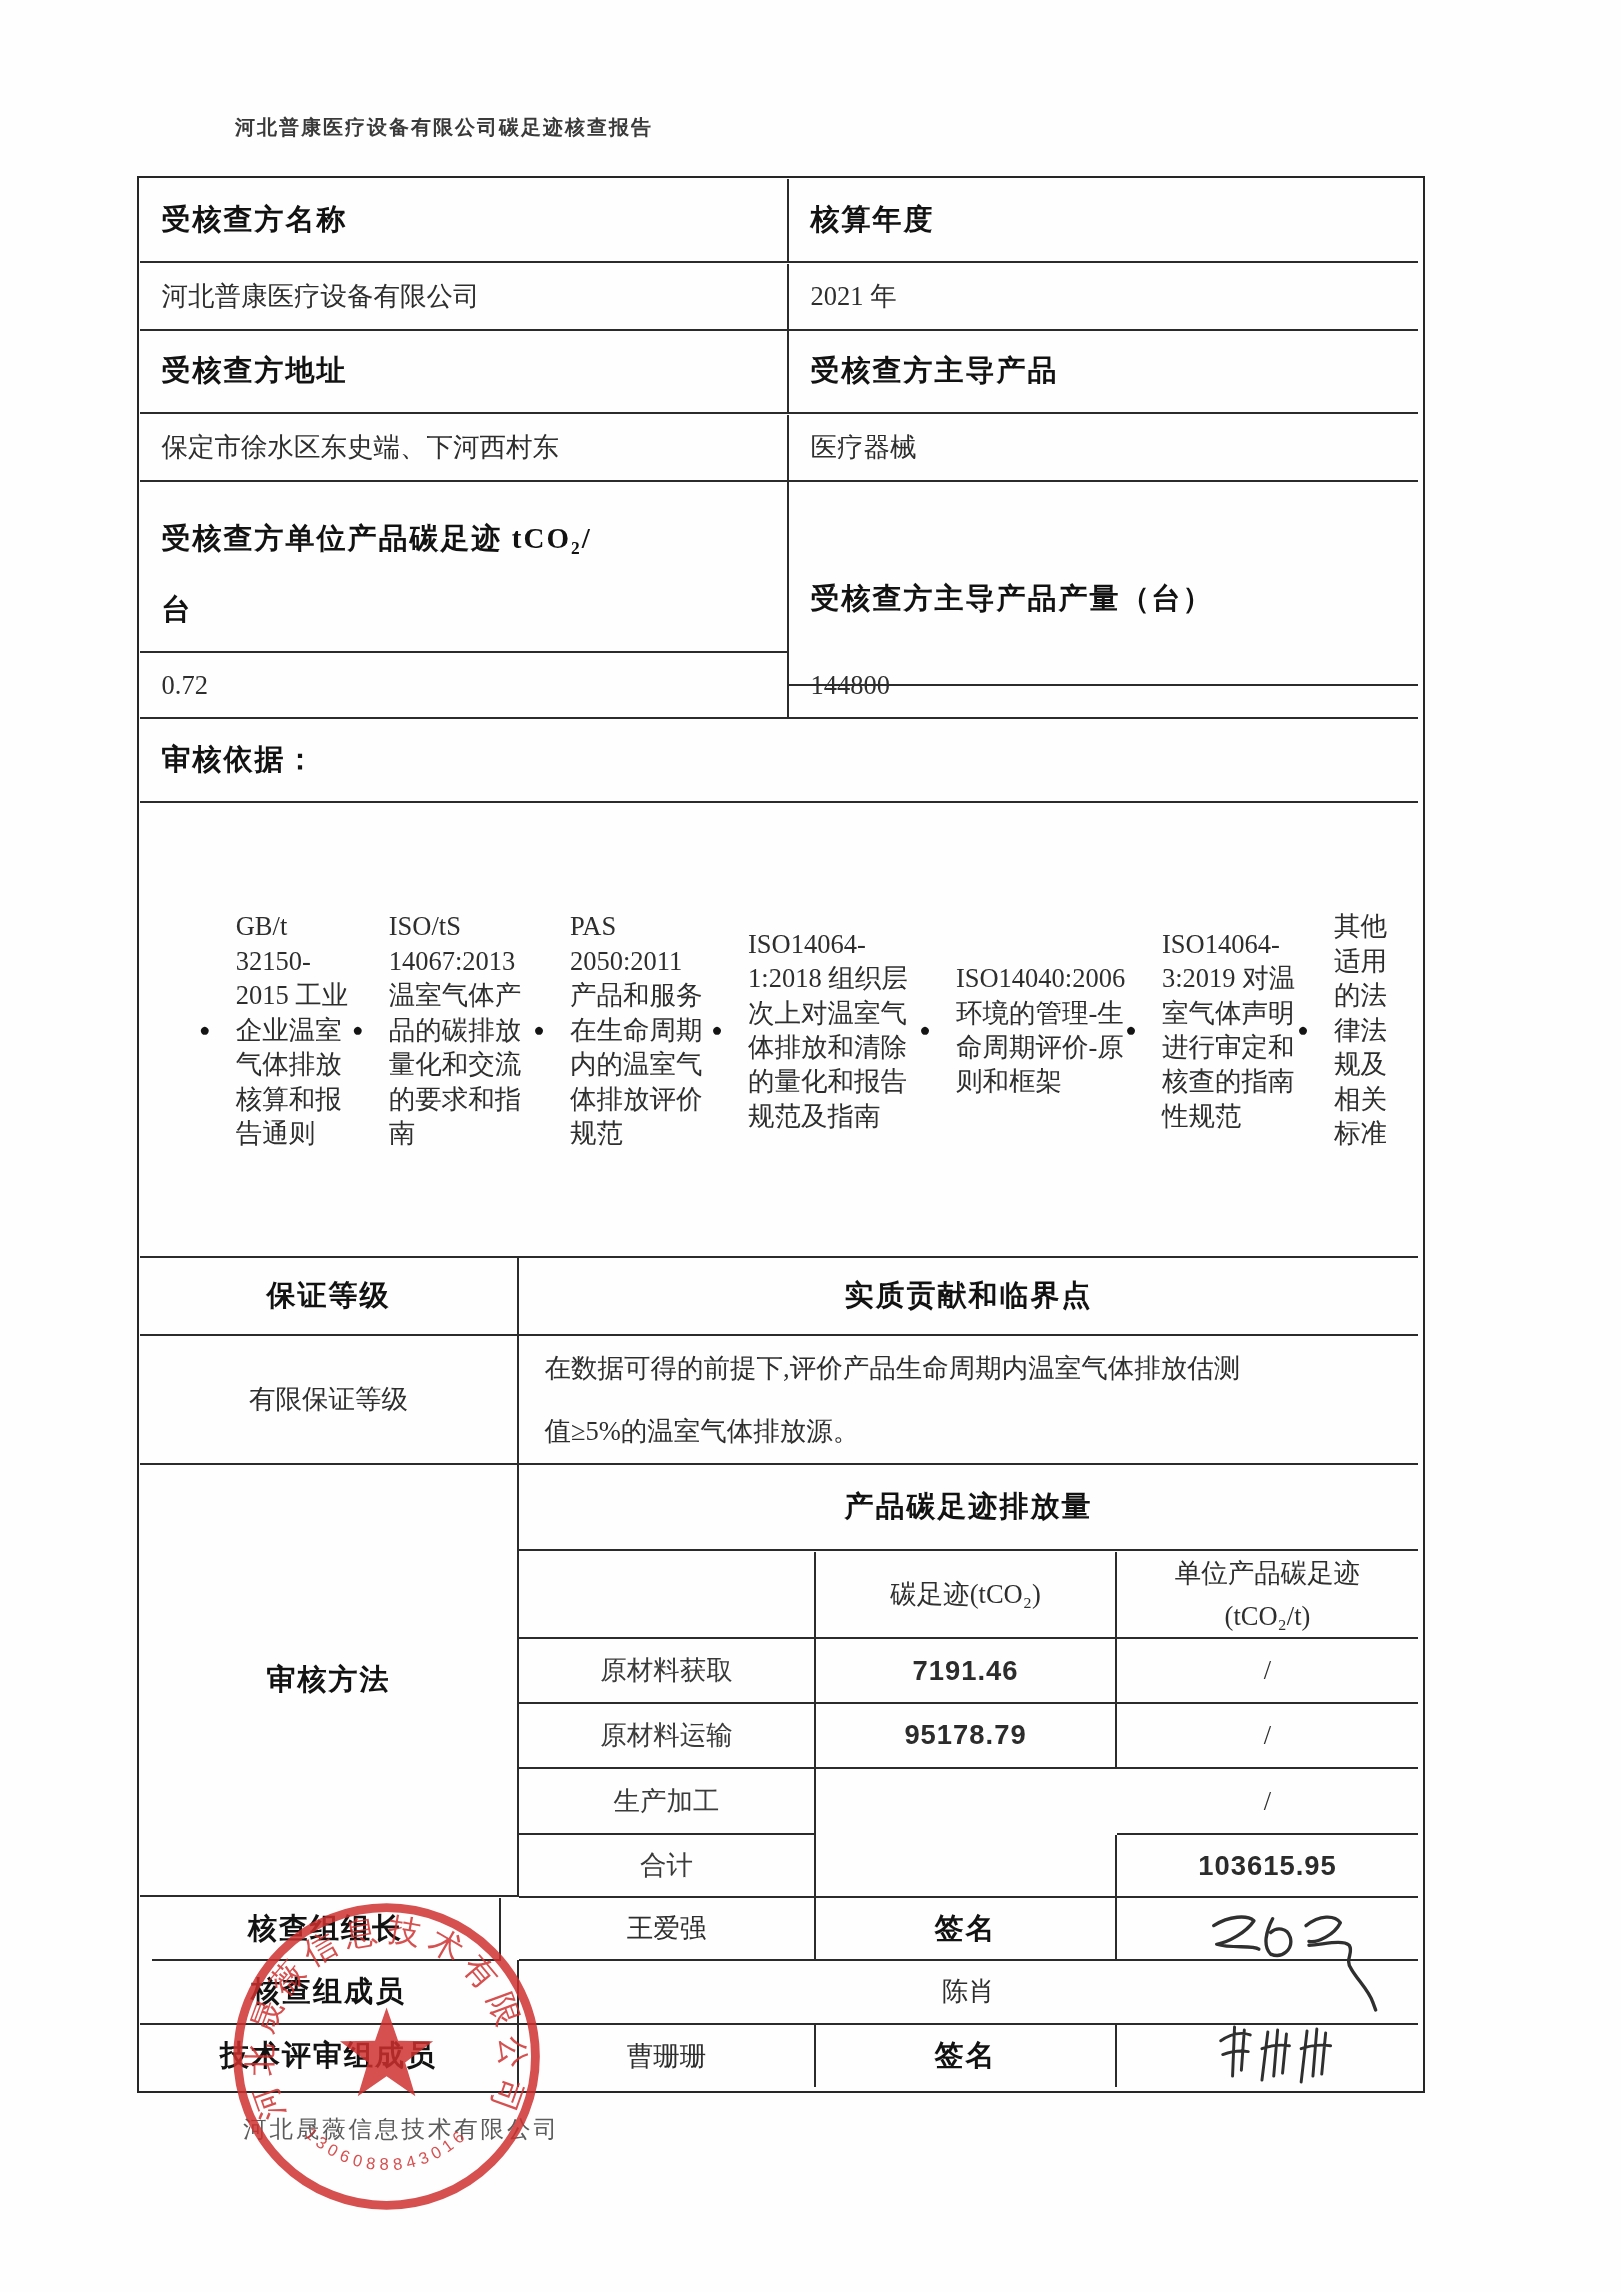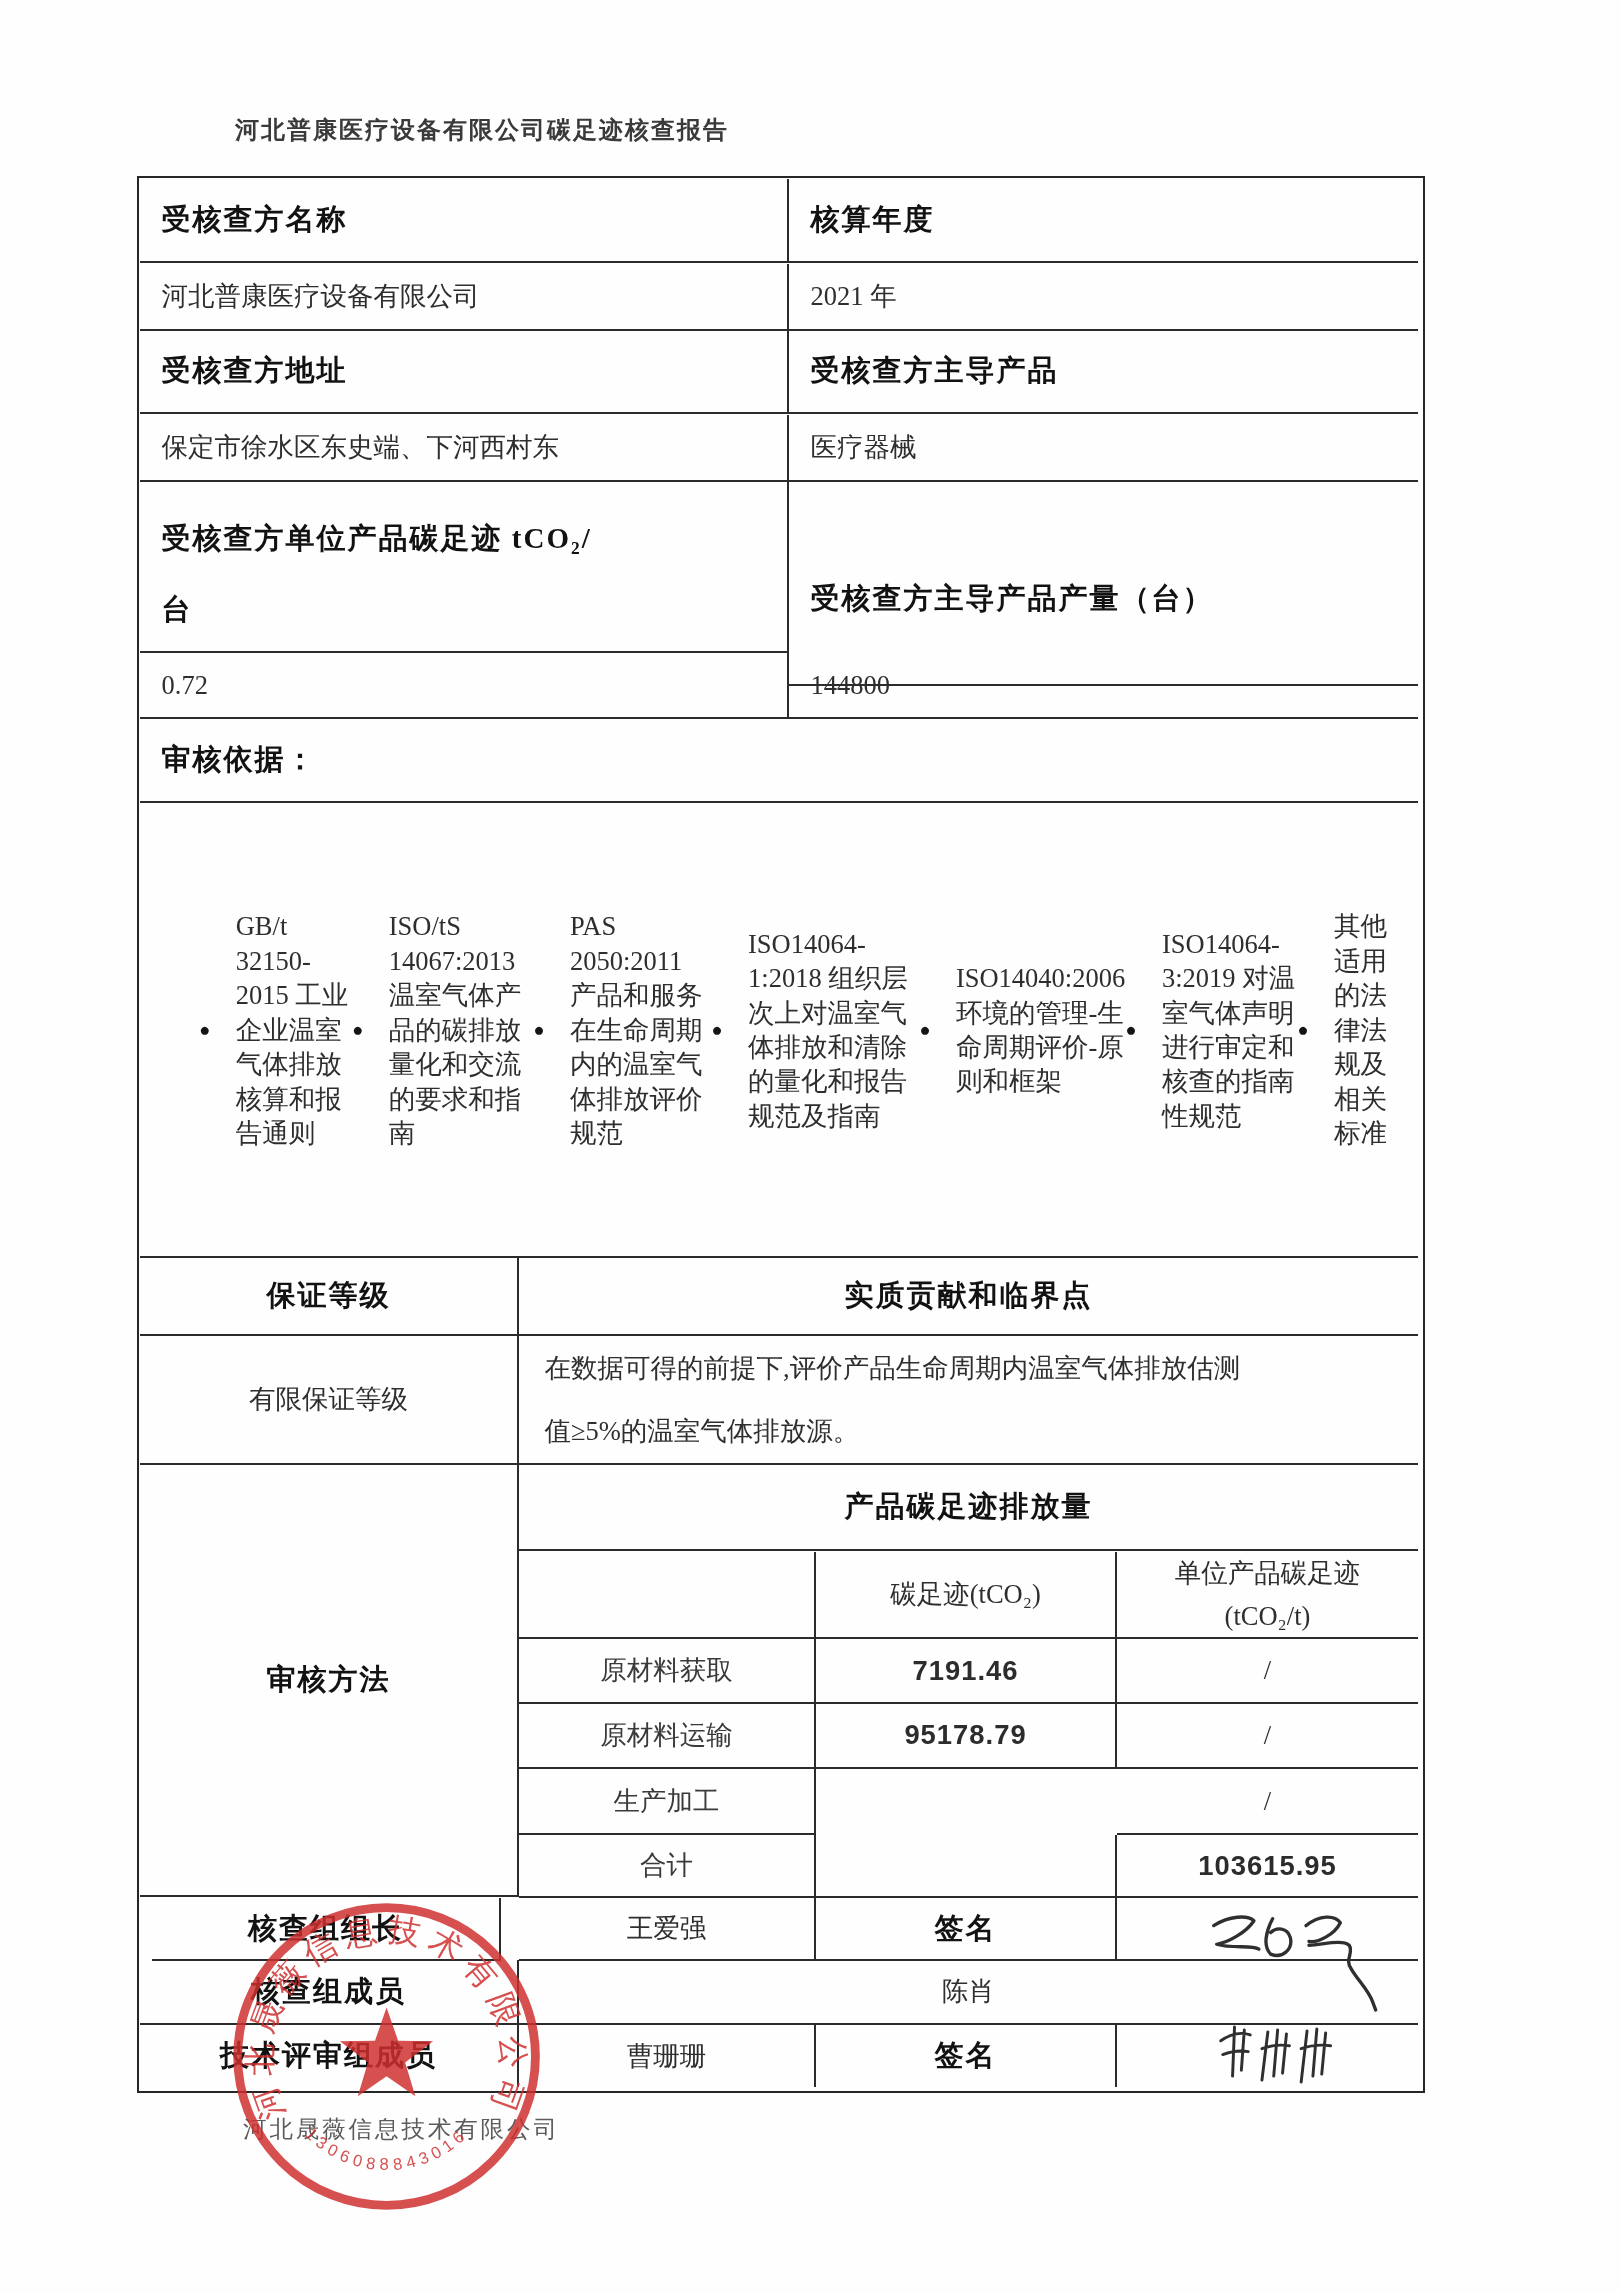--- a/index.html
+++ b/index.html
@@ -1,18 +1,18 @@
 <!DOCTYPE html>
 <html><head>
 <meta charset="utf-8">
 <style>
   html,body{margin:0;padding:0;background:#e8e8e8;}
   .page{position:relative;width:1621px;height:2293px;background:#fefefe;overflow:hidden;
         font-family:"Liberation Serif","DejaVu Serif",serif;color:#1f1f1f;}
-  .doc-title{position:absolute;left:235px;top:114px;font-size:24px;font-weight:600;
+  .doc-title{position:absolute;left:235px;top:114px;font-size:20px;font-weight:600;
              color:#3a3a3a;letter-spacing:2px;}
   .tbl-frame{position:absolute;left:137px;top:176px;width:1284px;height:1913px;
              border:2.9px solid #262626;pointer-events:none;z-index:5;}
   .c{position:absolute;box-sizing:border-box;border-right:2px solid #2b2b2b;
      border-bottom:2.9px solid #2b2b2b;display:flex;align-items:center;
      font-size:26.5px;color:#2e2e2e;line-height:1.3;}
   .noR{border-right:none;}
   .noB{border-bottom:none;}
   .bold{font-weight:700;color:#121212;letter-spacing:2px;}
   .lbl{font-size:29px;}

